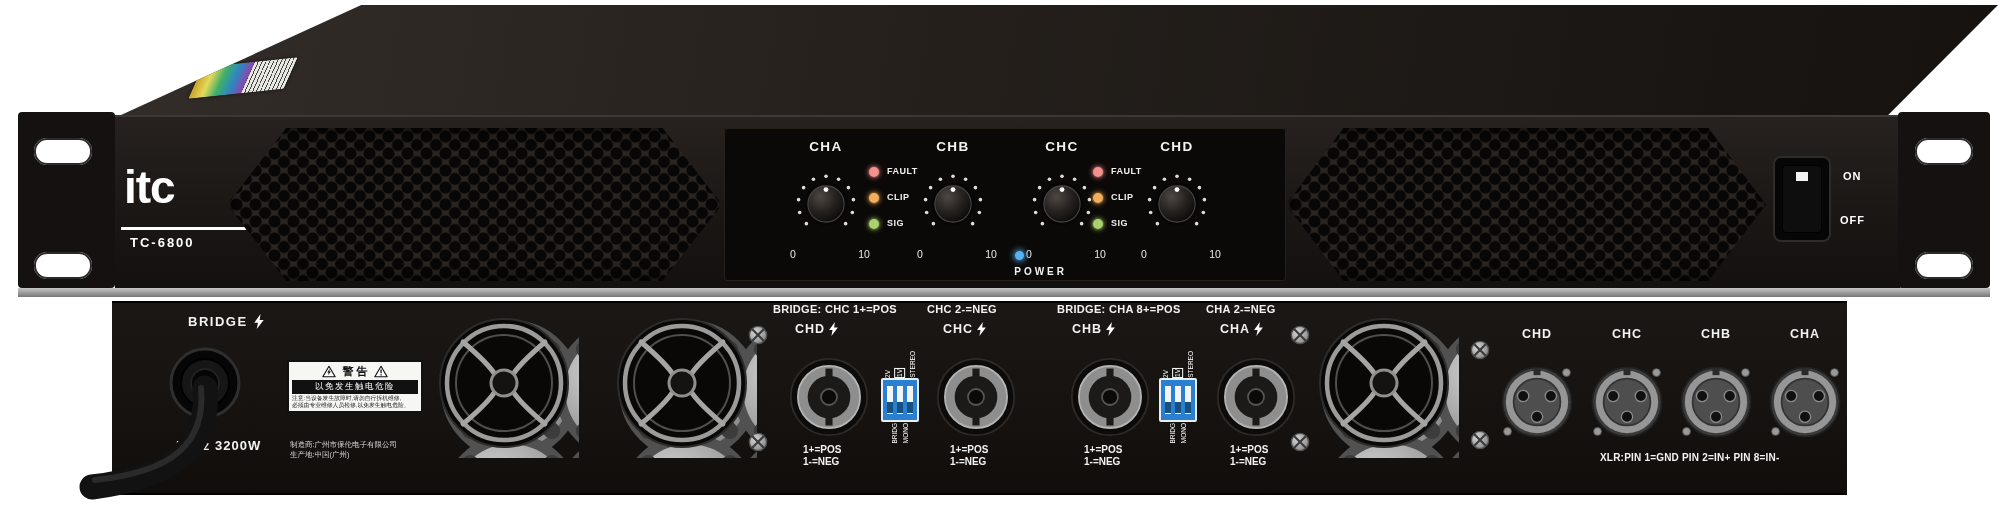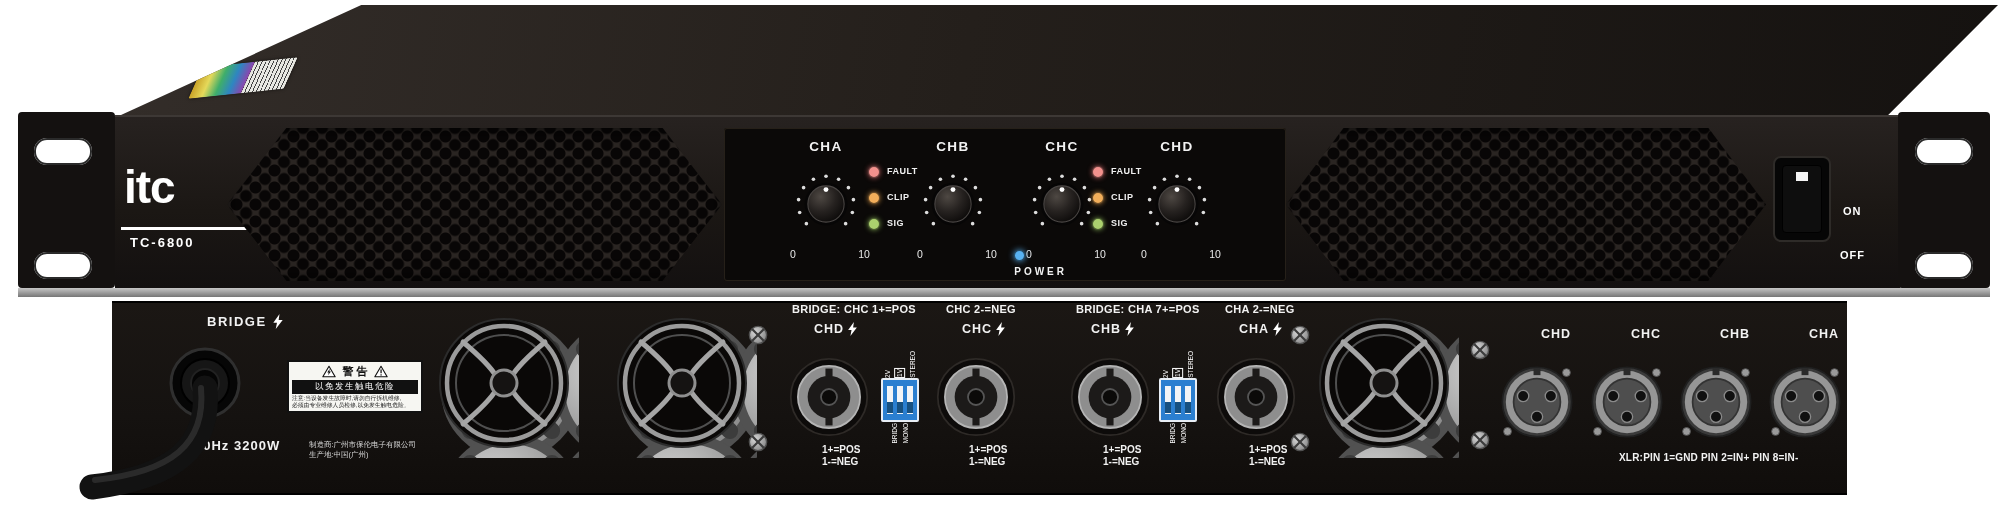--- a/index.html
+++ b/index.html
@@ -51,27 +51,27 @@
   .led.clip{background:#f2ae5a;box-shadow:0 0 5px rgba(240,170,80,.7);}
   .led.sig{background:#abd16e;box-shadow:0 0 5px rgba(160,210,100,.7);}
   .led.pwr{width:11px;height:11px;background:#58b2f2;box-shadow:0 0 6px rgba(90,180,245,.9);}
   .ledlbl{position:absolute;font-size:9px;font-weight:bold;letter-spacing:.5px;color:#f0f0f0;}
   .powerlbl{position:absolute;left:973px;top:266px;width:94px;text-align:right;font-size:10px;font-weight:bold;letter-spacing:3px;color:#f2f2f2;}
 
   .pswitch{position:absolute;left:1773px;top:156px;width:58px;height:86px;background:#060606;
     border:2px solid #2e2b28;border-radius:8px;box-sizing:border-box;}
   .rocker{position:absolute;left:7px;top:7px;right:7px;bottom:7px;background:#0e0e0e;border:1px solid #000;border-radius:4px;}
   .rocker .mark{position:absolute;left:50%;top:6px;width:12px;height:9px;margin-left:-6px;background:#f4f4f4;}
-  .swlbl{position:absolute;font-size:11px;font-weight:bold;color:#fff;letter-spacing:1px;margin-top:35px;}
+  .swlbl{position:absolute;font-size:11px;font-weight:bold;color:#fff;letter-spacing:1px;}
 
   
   .rearpanel{position:absolute;left:112px;top:301px;width:1735px;height:194px;
     background:linear-gradient(180deg,#1b1714 0%,#151210 60%,#100d0b 100%);
     border-top:2px solid #000;border-bottom:2px solid #000;box-sizing:border-box;}
-  .rtxt{position:absolute;color:#f2f2f2;margin-left:19px;}
+  .rtxt{position:absolute;color:#f2f2f2;}
   .caution{display:flex;align-items:center;gap:6px;font-size:13px;font-weight:bold;letter-spacing:1.5px;}
   .powerspec{font-size:13px;font-weight:bold;letter-spacing:1px;}
   .mfr{font-size:7.5px;line-height:9.5px;color:#d8d8d8;}
   .bridge{font-size:11px;font-weight:bold;letter-spacing:.3px;}
   .rch{display:flex;align-items:center;gap:4px;font-size:12.5px;font-weight:bold;letter-spacing:1px;}
   .posneg{font-size:10px;line-height:11.5px;font-weight:bold;}
   .xlrlbl{width:70px;text-align:center;font-size:12.5px;font-weight:bold;letter-spacing:1px;}
   .xlrnote{font-size:10px;font-weight:bold;letter-spacing:.2px;}
 
   .warnsticker{position:absolute;left:287px;top:360px;width:136px;background:#f6f6f2;border:2px solid #111;
@@ -297,21 +297,21 @@
       </svg>
     <svg class="abs" style="left:607px;top:308px;" width="150" height="150">
         <use href="#fan"></use>
       </svg>
     <svg class="abs" style="left:1309px;top:308px;" width="150" height="150">
         <use href="#fan"></use>
       </svg>
 
     <div class="rtxt bridge" style="left:773px;top:303px;">BRIDGE: CHC 1+=POS</div>
     <div class="rtxt bridge" style="left:927px;top:303px;">CHC 2-=NEG</div>
-    <div class="rtxt bridge" style="left:1057px;top:303px;">BRIDGE: CHA 7+=POS</div>
+    <div class="rtxt bridge" style="left:1057px;top:303px;">BRIDGE: CHA 8+=POS</div>
     <div class="rtxt bridge" style="left:1206px;top:303px;">CHA 2-=NEG</div>
 
     <div class="rtxt rch" style="left:795px;top:322px;">
       <span>CHD</span>
       <svg width="9" height="14" style="color:#fff">
           <use href="#bolt"></use>
         </svg>
     </div>
     <div class="rtxt rch" style="left:943px;top:322px;">
       <span>CHC</span>

